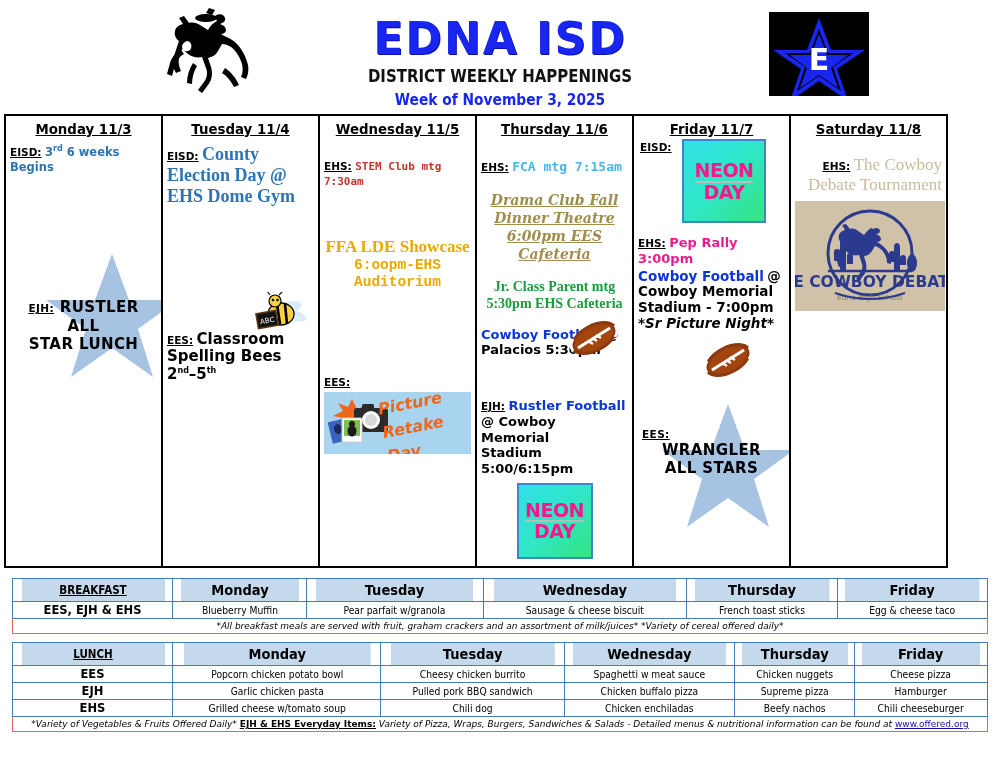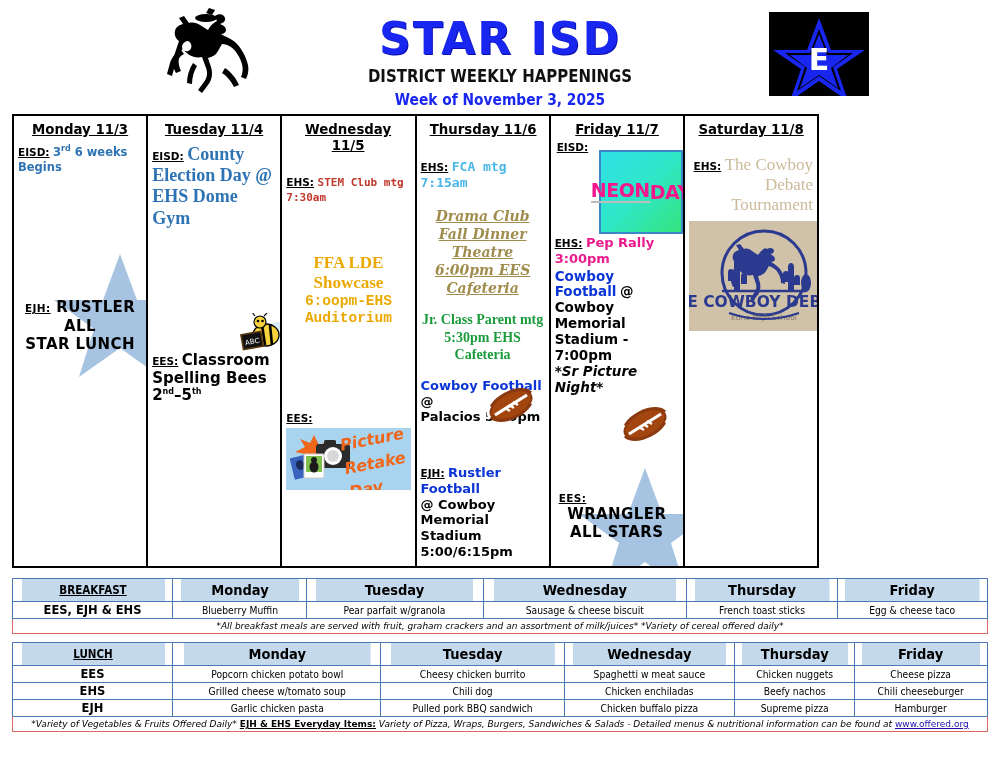--- a/index.html
+++ b/index.html
@@ -11,21 +11,21 @@
   .logo-bronco{position:absolute;left:163px;top:8px;width:95px;height:100px;}
   .title-block{position:absolute;left:0;top:0;width:1000px;text-align:center;}
   .title-main{font-family:"DejaVu Sans",sans-serif;font-weight:bold;font-size:44px;color:#1826f0;
       letter-spacing:2px;line-height:1.05;margin-top:16px;text-shadow:1px 1px 0 #0a0fb0;}
   .title-sub{font-family:"DejaVu Sans",sans-serif;font-weight:bold;font-size:17px;color:#111;
       letter-spacing:0px;margin-top:4px;transform:scaleX(.88);}
   .title-week{font-family:"DejaVu Sans",sans-serif;font-weight:bold;font-size:15px;color:#1826f0;margin-top:5px;transform:scaleX(.92);}
   .logo-star{position:absolute;left:769px;top:12px;width:100px;height:84px;background:#000;}
 
   
-  .grid{position:absolute;left:12px;top:114px;width:807px;height:454px;
+  .grid{position:absolute;left:4px;top:114px;width:944px;height:454px;
         border:2px solid #000;box-sizing:border-box;display:flex;}
   .col{flex:1 1 0;border-right:2px solid #000;box-sizing:border-box;position:relative;overflow:hidden;padding:0 4px;}
   .col:last-child{border-right:none;}
   .dayhead{text-align:center;font-family:"DejaVu Sans",sans-serif;font-weight:bold;font-size:14.5px;
       text-decoration:underline;margin-top:5px;transform:scaleX(.92);}
   .ev{font-size:12.5px;line-height:1.18;margin-top:7px;position:relative;z-index:3;}
   .tag{font-family:"DejaVu Sans",sans-serif;font-weight:bold;font-size:10.5px;text-decoration:underline;}
   .sup{font-size:8px;vertical-align:super;}
 
   
@@ -39,21 +39,21 @@
   .c-orangered{color:#f0391b;}
 
   
   .starbg{position:absolute;width:140px;height:135px;z-index:1;}
   .bigcaps{font-family:"DejaVu Sans",sans-serif;font-weight:bold;font-size:15px;
       letter-spacing:.4px;line-height:1.22;position:relative;z-index:3;}
 
   
   .neon{width:76px;height:76px;border:2px solid #3b87c9;box-sizing:border-box;
       background:linear-gradient(135deg,#31e0e8 0%,#2fe7c6 50%,#35e47f 100%);
-      display:flex;flex-direction:row;align-items:center;justify-content:center;margin-top:11px;}
+      display:flex;flex-direction:column;align-items:center;justify-content:center;}
   .neon span{font-family:"DejaVu Sans",sans-serif;font-weight:bold;font-size:19px;color:#f5188d;
       line-height:.98;letter-spacing:-.5px;}
   .neon .n1{border-bottom:2px solid #bdbdbd;padding-bottom:1px;}
 
   
   .retake{background:#a8d4ef;height:62px;position:relative;overflow:hidden;margin-top:2px;}
   .retake .rtxt{position:absolute;left:52px;top:6px;font-family:"DejaVu Sans",sans-serif;
       font-weight:bold;font-style:italic;color:#f0661b;font-size:16px;line-height:1.5;
       transform:rotate(-11deg);transform-origin:left top;}
 
@@ -85,21 +85,21 @@
     <svg class="logo-bronco" viewBox="0 0 95 100">
       <path fill="#000" d="M52 8c4-3 9-2 10 2 1 3-2 5-5 6 3 1 6 3 6 6 0 2-2 4-5 4 4 3 10 4 15 9 6 6 10 14 12 22 1 5 0 10-2 14l-5-2c2-4 2-9 1-13-2-7-6-13-11-17-3-2-6-3-9-3l-4 7c-2 4-6 6-10 7l3 9c2 6 1 13-3 18l-6 8-4-3 6-8c3-4 4-9 2-14l-4-11c-5 1-10 0-14-3l-6-5-3 9c-1 4 0 9 2 13l-5 2c-3-5-4-11-2-17l5-15c-3-2-5-6-4-10 1-4 4-6 8-7l-4-6 5-2 5 7c4-1 8 0 11 2l8 5c2-4 5-7 9-9l-2-4zM24 33c-3 1-5 3-5 6 0 3 3 5 6 4 3-1 4-4 3-7-1-2-2-3-4-3z"></path>
       <path fill="#000" d="M18 42c-5 2-9 7-11 13l-3 11 5 2 3-11c2-5 5-9 9-11z"></path>
       <path fill="#000" d="M46 0l6 2-3 5-6-2z"></path>
       <ellipse cx="43" cy="10" rx="11" ry="4" fill="#000"></ellipse>
       <path fill="#000" d="M62 60c6 4 11 10 14 17l-5 2c-3-6-7-11-12-14z"></path>
       <path fill="#000" d="M30 55c-4 6-6 13-6 20l5 1c0-7 2-13 5-18z"></path>
     </svg>
 
     <div class="title-block">
-      <div class="title-main">STAR ISD</div>
+      <div class="title-main">EDNA ISD</div>
       <div class="title-sub">DISTRICT WEEKLY HAPPENINGS</div>
       <div class="title-week">Week of November 3, 2025</div>
     </div>
 
     <div class="logo-star">
       <svg viewBox="0 0 100 84" width="100" height="84">
         <rect width="100" height="84" fill="#000"></rect>
         <polygon points="50,6 62,38 96,38 68,57 79,89 50,69 21,89 32,57 4,38 38,38" fill="#1826f0"></polygon>
         <polygon points="50,17 59,41 84,41 64,55 72,79 50,64 28,79 36,55 16,41 41,41" fill="#000"></polygon>
         <polygon points="50,22 58,43 79,43 62,56 69,76 50,63 31,76 38,56 21,43 42,43" fill="#1826f0"></polygon>
@@ -342,35 +342,35 @@
     </tr>
     <tr>
       <td class="lbl">EES</td>
       <td class="item">Popcorn chicken potato bowl</td>
       <td class="item">Cheesy chicken burrito</td>
       <td class="item">Spaghetti w meat sauce</td>
       <td class="item">Chicken nuggets</td>
       <td class="item">Cheese pizza</td>
     </tr>
     <tr>
+      <td class="lbl">EJH</td>
+      <td class="item">Garlic chicken pasta</td>
+      <td class="item">Pulled pork BBQ sandwich</td>
+      <td class="item">Chicken buffalo pizza</td>
+      <td class="item">Supreme pizza</td>
+      <td class="item">Hamburger</td>
+    </tr>
+    <tr>
       <td class="lbl">EHS</td>
       <td class="item">Grilled cheese w/tomato soup</td>
       <td class="item">Chili dog</td>
       <td class="item">Chicken enchiladas</td>
       <td class="item">Beefy nachos</td>
       <td class="item">Chili cheeseburger</td>
     </tr>
-    <tr>
-      <td class="lbl">EJH</td>
-      <td class="item">Garlic chicken pasta</td>
-      <td class="item">Pulled pork BBQ sandwich</td>
-      <td class="item">Chicken buffalo pizza</td>
-      <td class="item">Supreme pizza</td>
-      <td class="item">Hamburger</td>
-    </tr>
     <tr class="note">
       <td colspan="6">
         <span>*Variety of Vegetables &amp; Fruits Offered Daily*</span>
         <b class="u">EJH &amp; EHS Everyday Items:</b><span> Variety of Pizza, Wraps, Burgers, Sandwiches &amp; Salads - Detailed menus &amp; nutritional information can be found at </span><a class="lnk" href="#">www.offered.org</a>
       </td>
     </tr>
   </tbody>
     </table>
 
 </div>

